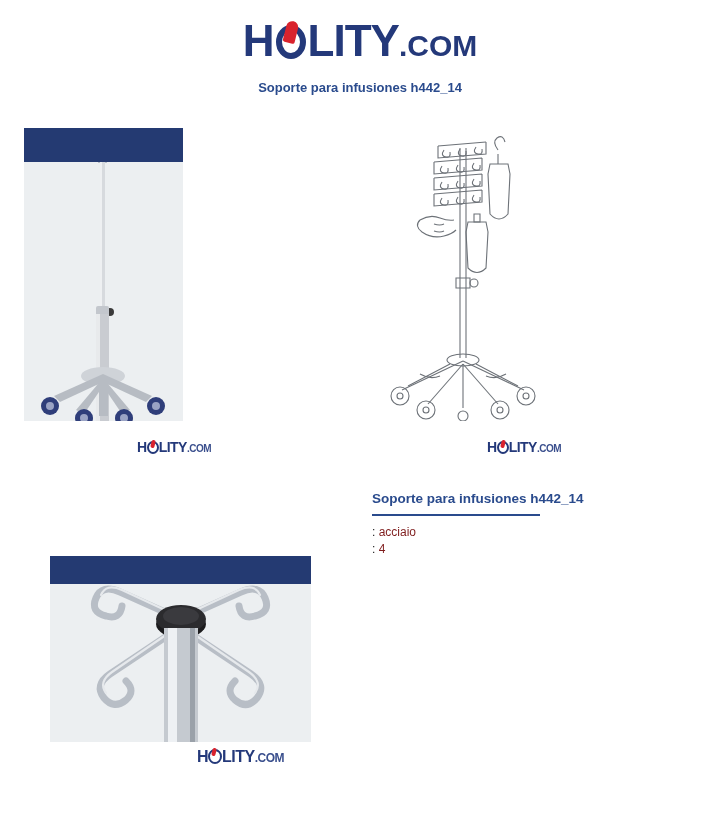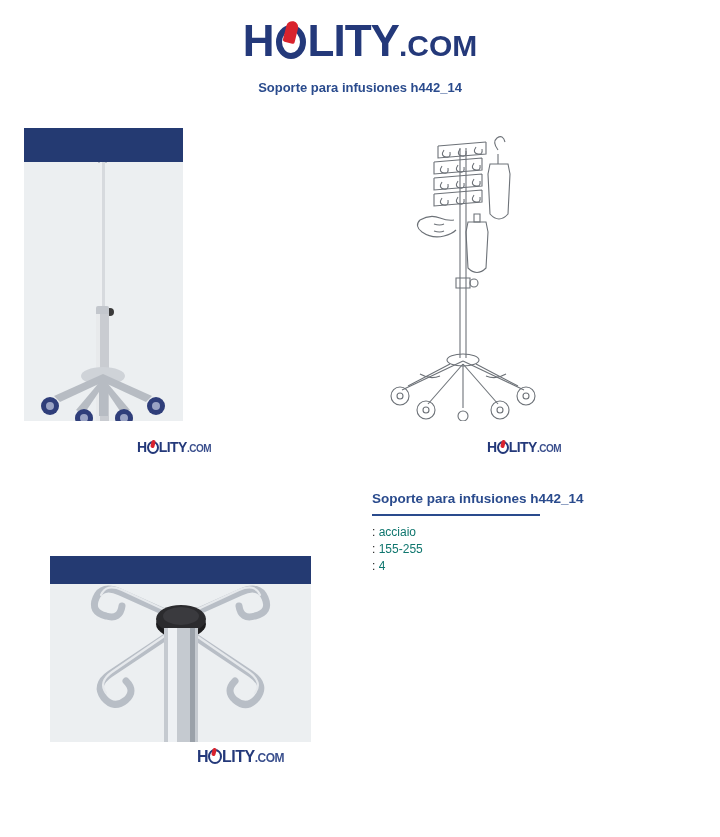--- a/index.html
+++ b/index.html
@@ -162,21 +162,21 @@
     list-style: none;
     margin: 8px 0 0 0;
     padding: 0;
   }
   .specs li {
     font-size: 12px;
     line-height: 17px;
     color: #222222;
   }
   .specs li .lbl { color: #222222; }
-  .specs li .val { color: #0f766e; }
+  .specs li .val { color: #7f1d1d; }
 
   
   svg { display: block; }
 </style>
 </head>
 <body>
 
 <div class="page">
 
   <div class="logo-wrap">
@@ -305,24 +305,20 @@
   <div class="specs">
     <h2>Soporte para infusiones h442_14</h2>
     <div class="rule"></div>
     <ul>
       <li>
         <span class="lbl"></span><span>:</span>
         <span class="val">acciaio</span>
       </li>
       <li>
         <span class="lbl"></span><span>:</span>
-        <span class="val">155-255</span>
-      </li>
-      <li>
-        <span class="lbl"></span><span>:</span>
         <span class="val">4</span>
       </li>
     </ul>
   </div>
 
   <div class="photo-frame photo-3">
     <div class="blue-band-3"></div>
     <svg width="261" height="186" viewBox="0 0 261 186">
 
       <g stroke="#b8bec6" stroke-width="7" fill="none" stroke-linecap="round">

